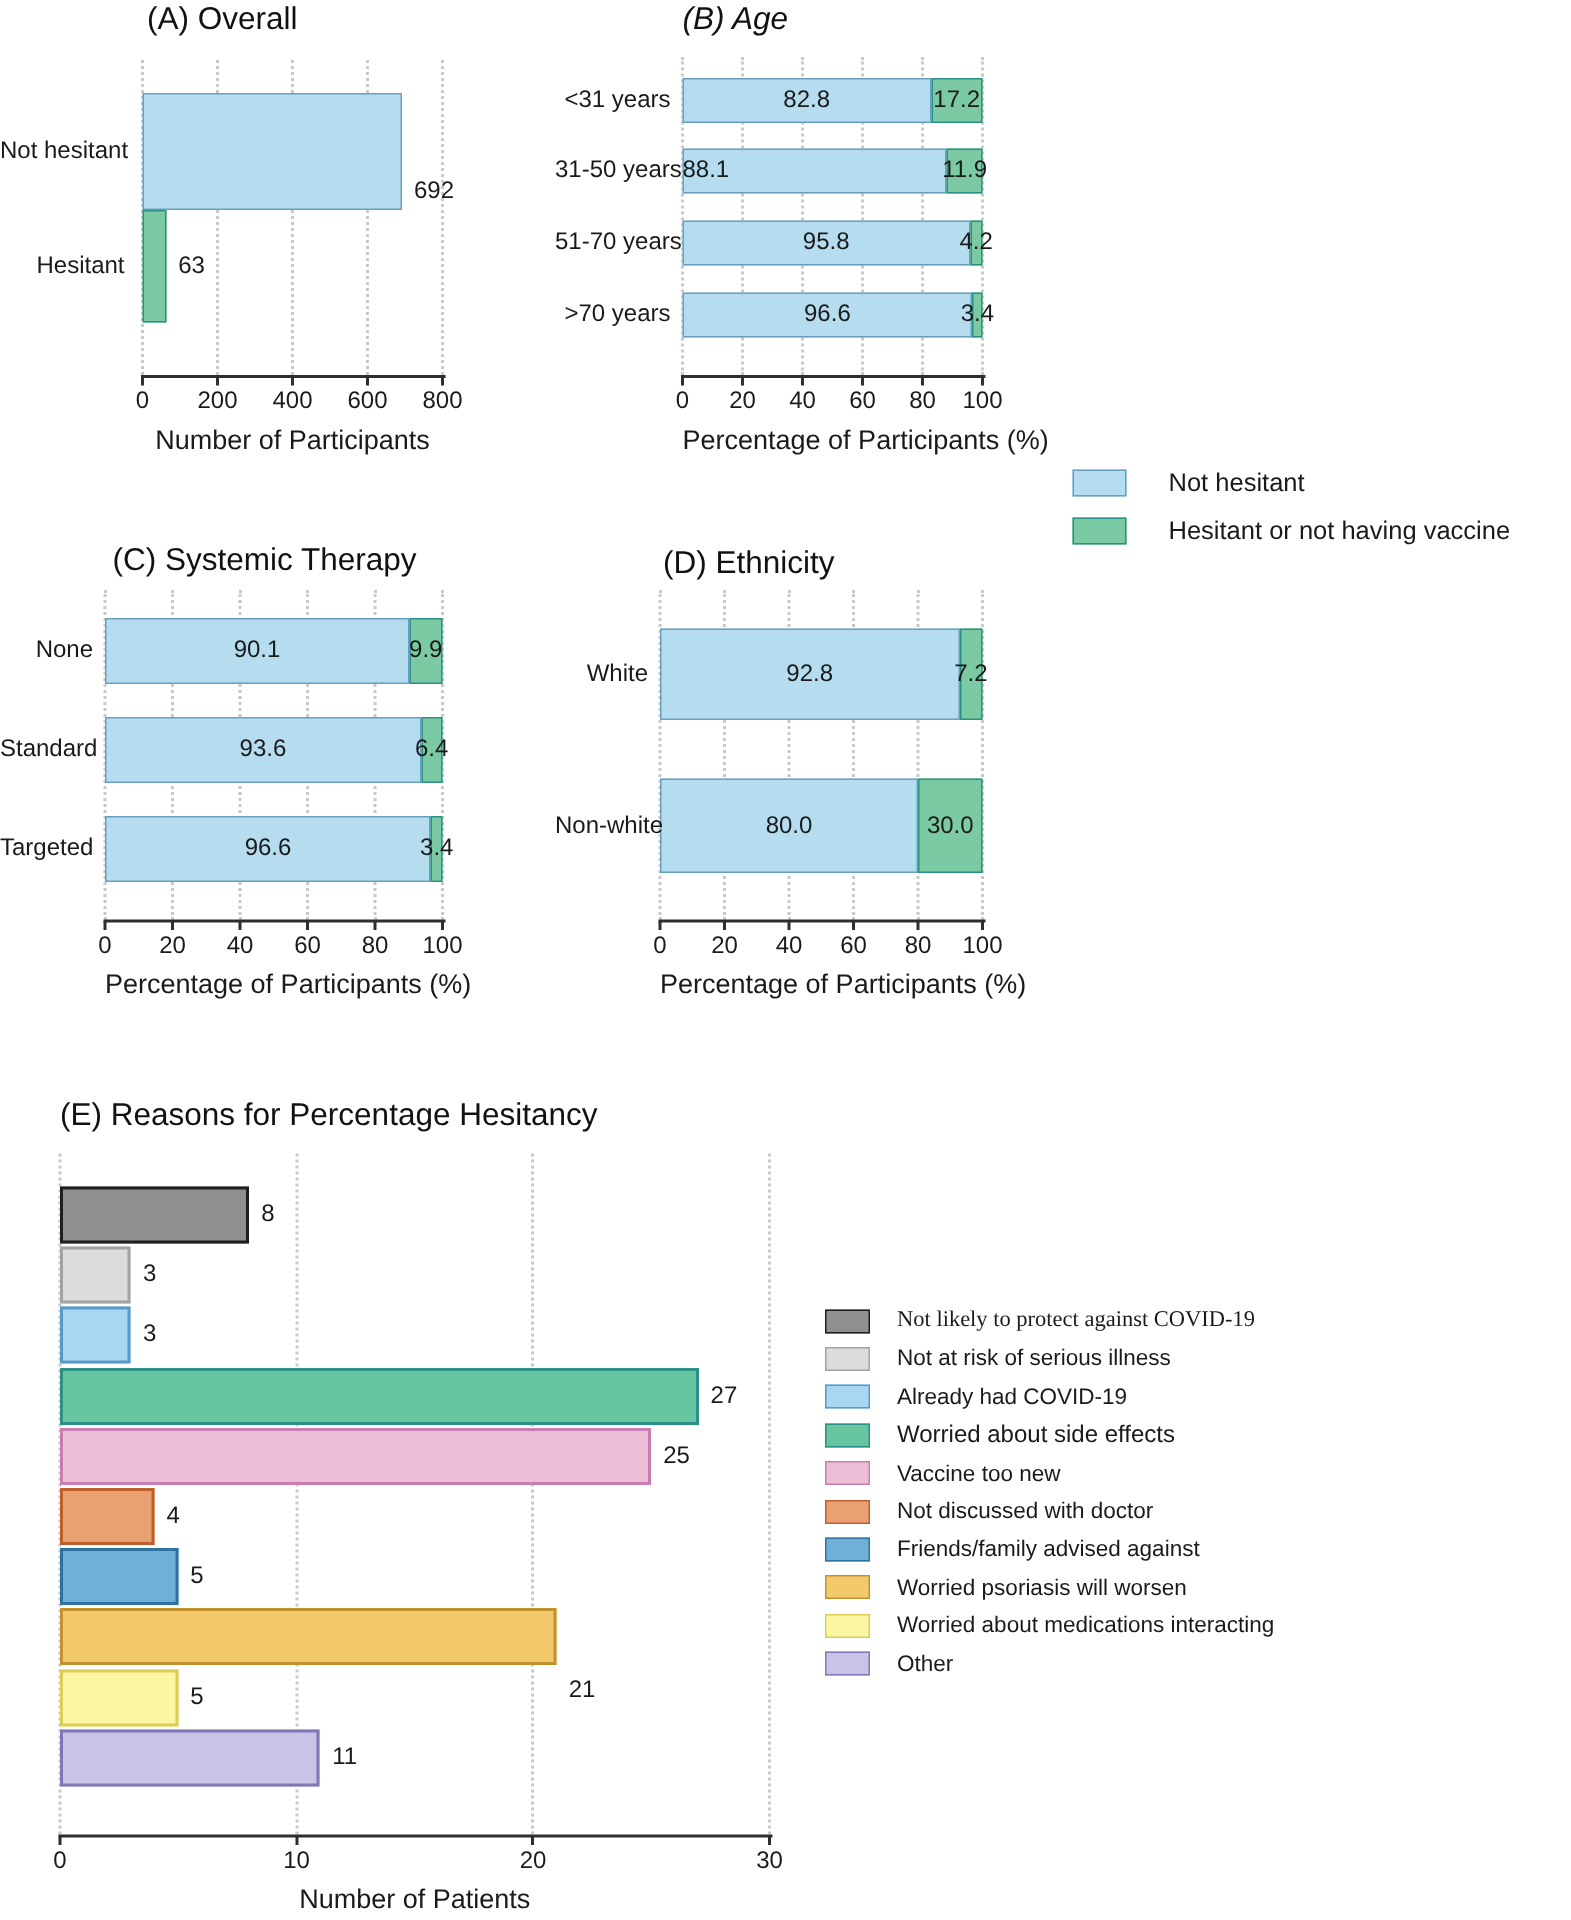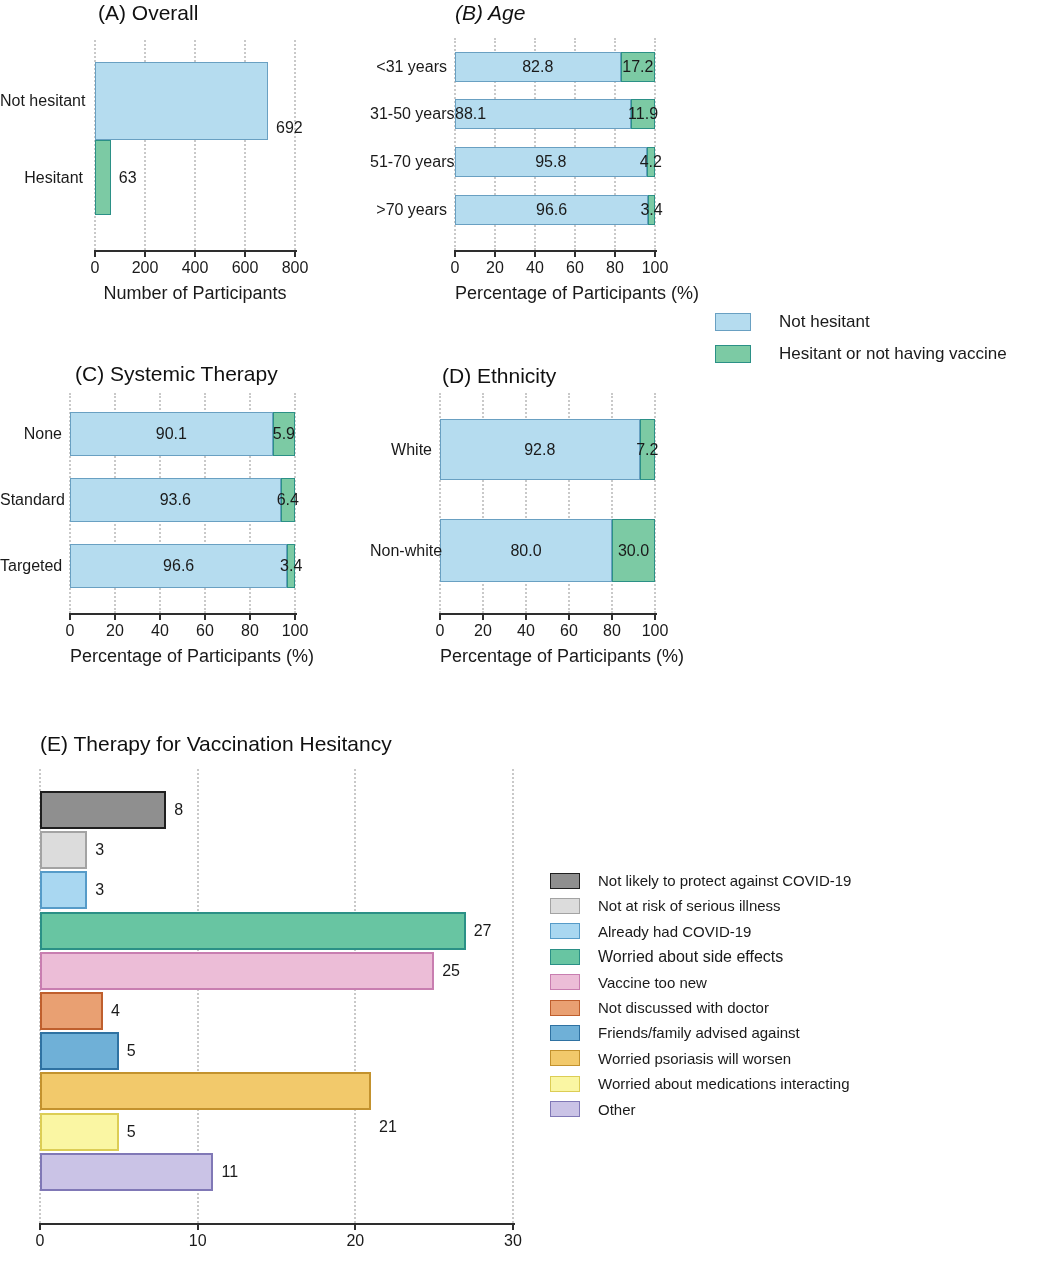--- a/index.html
+++ b/index.html
@@ -98,21 +98,21 @@
       <div class="panel-title" style="left: 75px; top: 7px;">(C) Systemic Therapy</div>
       <div class="grid-line" style="left: 69px; top: 38px; height: 220px;"></div>
       <div class="grid-line" style="left: 114px; top: 38px; height: 220px;"></div>
       <div class="grid-line" style="left: 159px; top: 38px; height: 220px;"></div>
       <div class="grid-line" style="left: 204px; top: 38px; height: 220px;"></div>
       <div class="grid-line" style="left: 249px; top: 38px; height: 220px;"></div>
       <div class="grid-line" style="left: 294px; top: 38px; height: 220px;"></div>
       <div class="bar" style="left: 70px; top: 57px; width: 202.725px; height: 44px; background: rgb(181, 220, 239); border: 1.5px solid rgb(105, 160, 194);"></div>
       <div class="bar" style="left: 272.725px; top: 57px; width: 22.275px; height: 44px; background: rgb(124, 202, 164); border: 1.5px solid rgb(43, 144, 134);"></div>
       <div class="seg-label" style="left: 70px; top: 70px; width: 202.725px; text-align: center;">90.1</div>
-      <div class="seg-label" style="left: 283.863px; top: 70px; transform: translateX(-50%);">5.9</div>
+      <div class="seg-label" style="left: 283.863px; top: 70px; transform: translateX(-50%);">9.9</div>
       <div class="cat-label" style="left: 0px; top: 70px; width: 62px;">None</div>
       <div class="bar" style="left: 70px; top: 123px; width: 210.6px; height: 44px; background: rgb(181, 220, 239); border: 1.5px solid rgb(105, 160, 194);"></div>
       <div class="bar" style="left: 280.6px; top: 123px; width: 14.4px; height: 44px; background: rgb(124, 202, 164); border: 1.5px solid rgb(43, 144, 134);"></div>
       <div class="seg-label" style="left: 70px; top: 136px; width: 210.6px; text-align: center;">93.6</div>
       <div class="seg-label" style="left: 287.8px; top: 136px; transform: translateX(-50%);">6.4</div>
       <div class="cat-label" style="left: 0px; top: 136px; width: 62px;">Standard</div>
       <div class="bar" style="left: 70px; top: 189px; width: 217.35px; height: 44px; background: rgb(181, 220, 239); border: 1.5px solid rgb(105, 160, 194);"></div>
       <div class="bar" style="left: 287.35px; top: 189px; width: 7.65px; height: 44px; background: rgb(124, 202, 164); border: 1.5px solid rgb(43, 144, 134);"></div>
       <div class="seg-label" style="left: 70px; top: 202px; width: 217.35px; text-align: center;">96.6</div>
       <div class="seg-label" style="left: 291.175px; top: 202px; transform: translateX(-50%);">3.4</div>
@@ -159,21 +159,21 @@
       <div class="tick-label" style="left: 126px; top: 267px;">40</div>
       <div class="tick" style="left: 198px; top: 259px;"></div>
       <div class="tick-label" style="left: 169px; top: 267px;">60</div>
       <div class="tick" style="left: 241px; top: 259px;"></div>
       <div class="tick-label" style="left: 212px; top: 267px;">80</div>
       <div class="tick" style="left: 284px; top: 259px;"></div>
       <div class="tick-label" style="left: 255px; top: 267px;">100</div>
       <div class="axis-title" style="left: 70px; top: 291px; width: 215px; text-align: center;">Percentage of Participants (%)</div>
     </div>
   <div class="panel" id="panel-4" style="left:0;top:725px;width:545px;height:555px;">
-      <div class="panel-title" style="left: 40px; top: 7px;">(E) Therapy for Vaccination Hesitancy</div>
+      <div class="panel-title" style="left: 40px; top: 7px;">(E) Reasons for Percentage Hesitancy</div>
       <div class="grid-line" style="left: 39px; top: 44px; height: 454px;"></div>
       <div class="grid-line" style="left: 196.667px; top: 44px; height: 454px;"></div>
       <div class="grid-line" style="left: 354.333px; top: 44px; height: 454px;"></div>
       <div class="grid-line" style="left: 512px; top: 44px; height: 454px;"></div>
       <div class="bar" style="left: 40px; top: 66px; width: 126.133px; height: 38px; background: rgb(143, 143, 143); border: 2px solid rgb(31, 31, 31);"></div>
       <div class="val-label" style="left: 174.133px; top: 76px;">8</div>
       <div class="bar" style="left: 40px; top: 106px; width: 47.3px; height: 38px; background: rgb(220, 220, 220); border: 2px solid rgb(163, 163, 163);"></div>
       <div class="val-label" style="left: 95.3px; top: 116px;">3</div>
       <div class="bar" style="left: 40px; top: 146px; width: 47.3px; height: 38px; background: rgb(169, 215, 241); border: 2px solid rgb(86, 155, 200);"></div>
       <div class="val-label" style="left: 95.3px; top: 156px;">3</div>
@@ -193,33 +193,34 @@
       <div class="val-label" style="left: 221.433px; top: 438px;">11</div>
       <div class="axis-line" style="left: 39px; top: 498px; width: 476px;"></div>
       <div class="tick" style="left: 39px; top: 499px;"></div>
       <div class="tick-label" style="left: 10px; top: 507px;">0</div>
       <div class="tick" style="left: 196.667px; top: 499px;"></div>
       <div class="tick-label" style="left: 167.667px; top: 507px;">10</div>
       <div class="tick" style="left: 354.333px; top: 499px;"></div>
       <div class="tick-label" style="left: 325.333px; top: 507px;">20</div>
       <div class="tick" style="left: 512px; top: 499px;"></div>
       <div class="tick-label" style="left: 483px; top: 507px;">30</div>
+      <div class="axis-title" style="left: 40px; top: 531px; width: 473px; text-align: center;">Number of Patients</div>
     </div>
   <div class="legend" id="legend-primary" style="left:700px;top:305px;width:347px;height:72px;">
       <div class="legend-row" style="left: 15px; top: 8px; height: 18px;">
         <div class="legend-swatch" style="width: 36px; height: 18px; background: rgb(181, 220, 239); border: 1.5px solid rgb(105, 160, 194);"></div>
         <div class="legend-label" style="margin-left: 28px; font-size: 17px;">Not hesitant</div>
       </div>
       <div class="legend-row" style="left: 15px; top: 40px; height: 18px;">
         <div class="legend-swatch" style="width: 36px; height: 18px; background: rgb(124, 202, 164); border: 1.5px solid rgb(43, 144, 134);"></div>
         <div class="legend-label" style="margin-left: 28px; font-size: 17px;">Hesitant or not having vaccine</div>
       </div>
     </div>
   <div class="legend" id="legend-reasons" style="left:545px;top:864px;width:502px;height:270px;">
-      <div class="legend-row" style="left: 5px; top: 8px; height: 17px;">
+      <div class="legend-row" style="left: 5px; top: 8px; height: 17px; font-family: Liberation Serif, serif;">
         <div class="legend-swatch" style="width: 30px; height: 16px; background: rgb(143, 143, 143); border: 1.5px solid rgb(31, 31, 31);"></div>
         <div class="legend-label" style="margin-left: 18px; font-size: 15px;">Not likely to protect against COVID-19</div>
       </div>
       <div class="legend-row" style="left: 5px; top: 33.4px; height: 17px;">
         <div class="legend-swatch" style="width: 30px; height: 16px; background: rgb(220, 220, 220); border: 1.5px solid rgb(163, 163, 163);"></div>
         <div class="legend-label" style="margin-left: 18px; font-size: 15px;">Not at risk of serious illness</div>
       </div>
       <div class="legend-row" style="left: 5px; top: 58.8px; height: 17px;">
         <div class="legend-swatch" style="width: 30px; height: 16px; background: rgb(169, 215, 241); border: 1.5px solid rgb(86, 155, 200);"></div>
         <div class="legend-label" style="margin-left: 18px; font-size: 15px;">Already had COVID-19</div>

